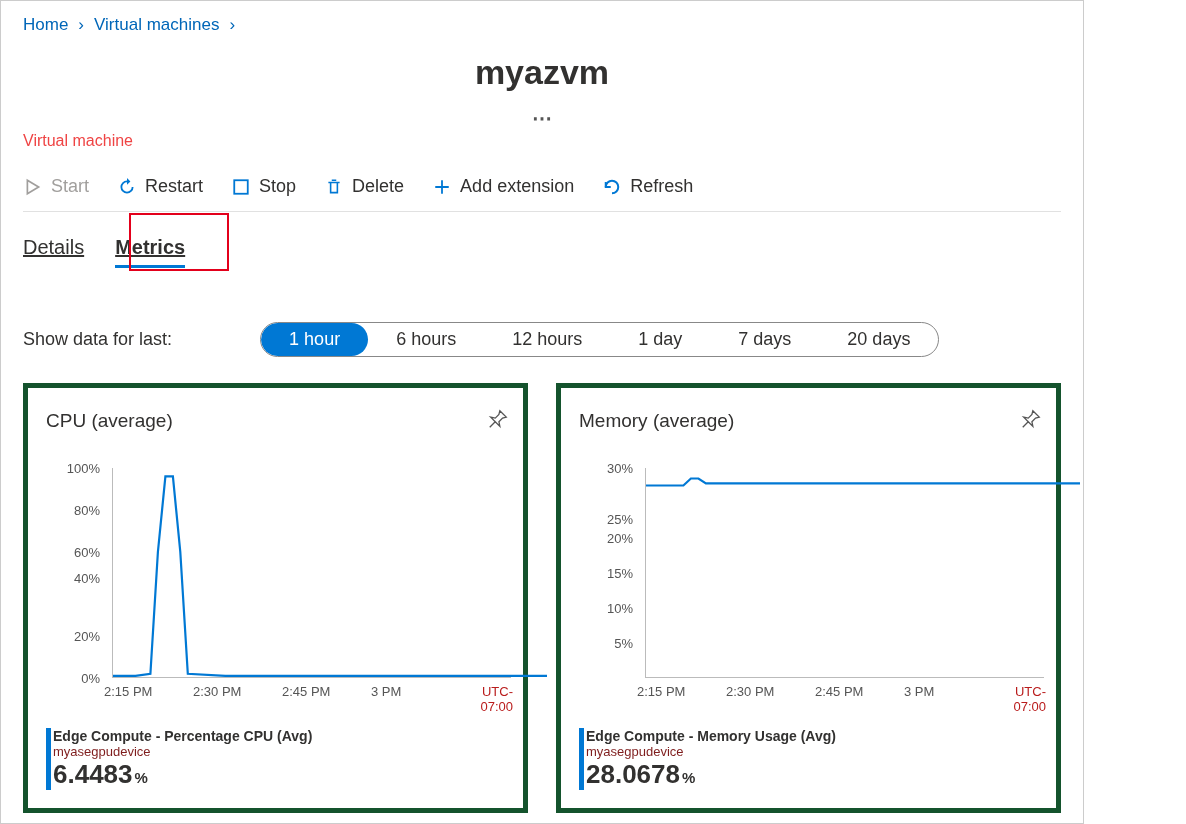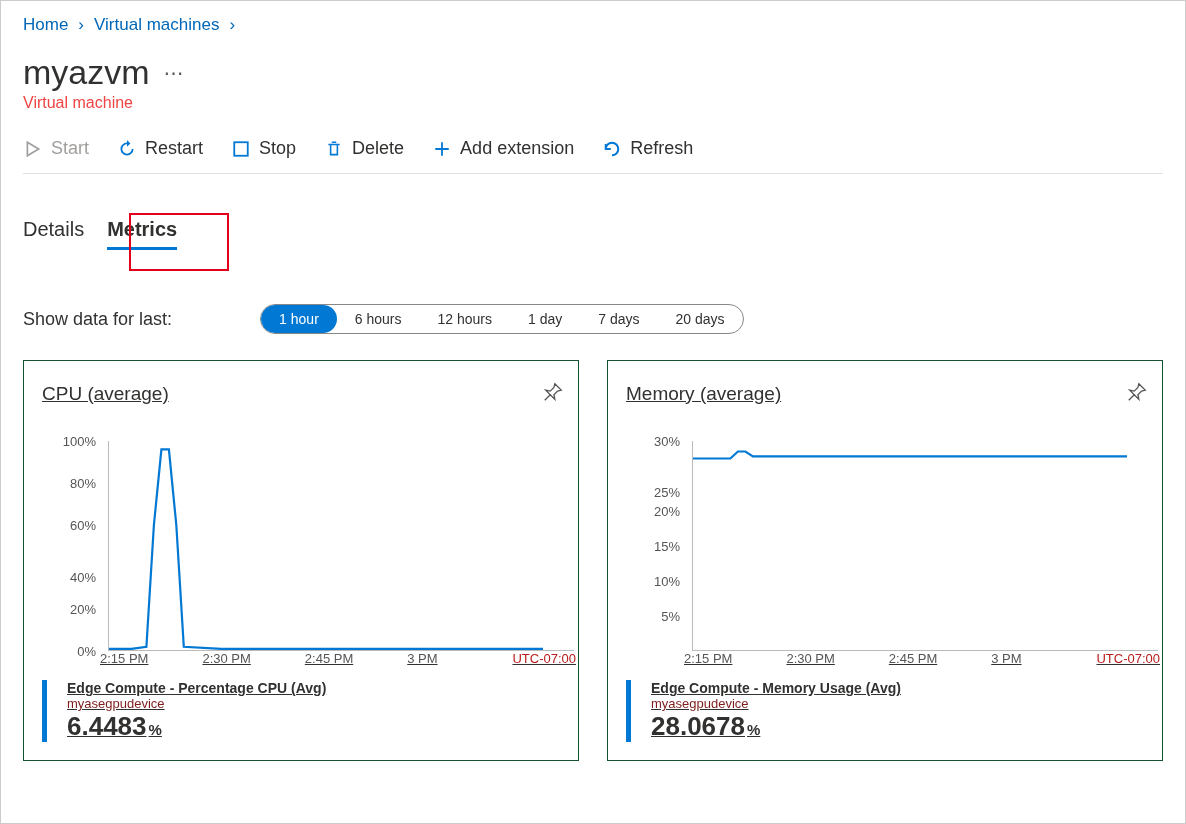--- a/index.html
+++ b/index.html
@@ -4,41 +4,42 @@
 <style>
   * { box-sizing: border-box; }
   body {
     margin: 0;
     font-family: "Segoe UI", Arial, sans-serif;
     background: #fff;
     color: #323130;
   }
   .frame {
     border: 1px solid #ccc;
-    width: 1186px;
+    width: 1084px;
     height: 824px;
     padding: 10px 22px;
     position: relative;
   }
   .breadcrumb {
     display: flex;
     align-items: center;
     gap: 10px;
     font-size: 17px;
     margin-top: 4px;
   }
   .breadcrumb a { color: #0066b8; text-decoration: none; }
   .breadcrumb .sep { color: #0066b8; }
   h1.title {
     font-size: 34px;
-    font-weight: 400;
+    font-weight: 700;
     margin: 18px 0 2px 0;
     display: flex;
     align-items: center;
     gap: 14px;
+    flex-direction: column;
   }
   .ellipsis { font-size: 20px; color: #555; cursor: pointer; }
   .subtitle { font-size: 16px; color: #ef4444; margin-bottom: 20px; }
   .toolbar {
     display: flex;
     align-items: center;
     gap: 28px;
     padding: 6px 0 14px 0;
     border-bottom: 1px solid #e1e1e1;
   }
@@ -47,23 +48,24 @@
     align-items: center;
     gap: 8px;
     font-size: 18px;
     cursor: pointer;
     color: #323130;
   }
   .tool.disabled { color: #a19f9d; cursor: default; }
   .icon { width: 20px; height: 20px; display: inline-flex; align-items: center; justify-content: center; }
   .tabs {
     display: flex;
-    gap: 23px;
-    margin-top: 44px;
+    gap: 31px;
+    margin-top: 24px;
     font-size: 20px;
+    text-decoration: underline;
   }
   .tab { cursor: pointer; padding-bottom: 6px; }
   .tab.active {
     font-weight: 600;
     border-bottom: 3px solid #0078d4;
   }
   .tab-highlight {
     position: absolute;
     border: 2px solid #e3001b;
     left: 128px;
@@ -79,41 +81,40 @@
     margin-top: 54px;
     font-size: 18px;
   }
   .pill-group {
     display: flex;
     border: 1px solid #888;
     border-radius: 22px;
     overflow: hidden;
   }
   .pill {
-    padding: 6px 18px;
-    font-size: 14px;
+    padding: 6px 28px;
+    font-size: 18px;
     cursor: pointer;
     white-space: nowrap;
   }
   .pill.active {
     background: #0078d4;
     color: #fff;
     border-radius: 22px;
   }
   .cards {
     display: flex;
     gap: 28px;
     margin-top: 26px;
   }
   .card {
-    border: 1px solid #14532d;
+    border: 5px solid #14532d;
     flex: 1;
-    padding: 22px 2px 18px 18px;
+    padding: 22px 10px 18px 18px;
     position: relative;
-    text-decoration: underline;
   }
   .card-title { font-size: 19px; font-weight: 400; }
   .pin {
     position: absolute;
     right: 14px;
     top: 20px;
     cursor: pointer;
   }
   .chart-wrap { margin-top: 36px; }
   .chart-area {
@@ -132,30 +133,30 @@
   .ylab { position: absolute; right: 6px; transform: translateY(-50%); }
   .plot {
     position: absolute;
     left: 58px; right: 2px; top: 0; bottom: 0;
     border-left: 1px solid #bbb;
     border-bottom: 1px solid #bbb;
   }
   .xaxis {
     display: flex;
     margin-left: 58px;
-    margin-top: 0;
+    margin-top: 6px;
     font-size: 13px;
     color: #555;
     gap: 36px;
   }
   .xaxis span { flex: 1; }
   .xaxis .tz { color: #b91c1c; text-align: right; }
   .legend {
     display: flex;
-    gap: 20px;
+    gap: 2px;
     margin-top: 14px;
     align-items: stretch;
   }
   .legend-bar { width: 5px; background: #0078d4; }
   .legend-text { font-size: 14px; }
   .legend-text .metric { font-weight: 600; }
   .legend-text .device { color: #7f1d1d; font-size: 13px; }
   .legend-text .big { font-size: 26px; font-weight: 700; }
   .legend-text .unit { font-size: 15px; font-weight: 600; margin-left: 2px; }
   svg.line { position:absolute; left:0; top:0; width:100%; height:100%; overflow:visible; }
@@ -257,21 +258,21 @@
       <span class="pin">
         <svg width="22" height="22" viewBox="0 0 24 24">
             <path d="M14 3l7 7-4 1-4 4 1 5-5-5-6 6 6-6-5-5 5 1 4-4z" fill="none" stroke="#555" stroke-width="1.4"></path>
           </svg>
       </span>
       <div class="chart-wrap">
         <div class="chart-area">
           <div class="ylab-col" id="ylabs-0">
               <div class="ylab" style="top: 210px;">0%</div>
               <div class="ylab" style="top: 168px;">20%</div>
-              <div class="ylab" style="top: 136px;">40%</div>
+              <div class="ylab" style="top: 110px;">40%</div>
               <div class="ylab" style="top: 84px;">60%</div>
               <div class="ylab" style="top: 42px;">80%</div>
               <div class="ylab" style="top: 0px;">100%</div>
             </div>
           <div class="plot" id="plot-0">
               <svg class="line">
                 <polyline id="poly-0" points="0.0,207.9 22.5,207.9 37.4,205.8 44.9,84.0 52.4,8.4 59.9,8.4 67.3,84.0 74.8,205.8 112.3,207.9 224.5,207.9 336.8,207.9 434.0,207.9"></polyline>
               </svg>
             </div>
         </div>

